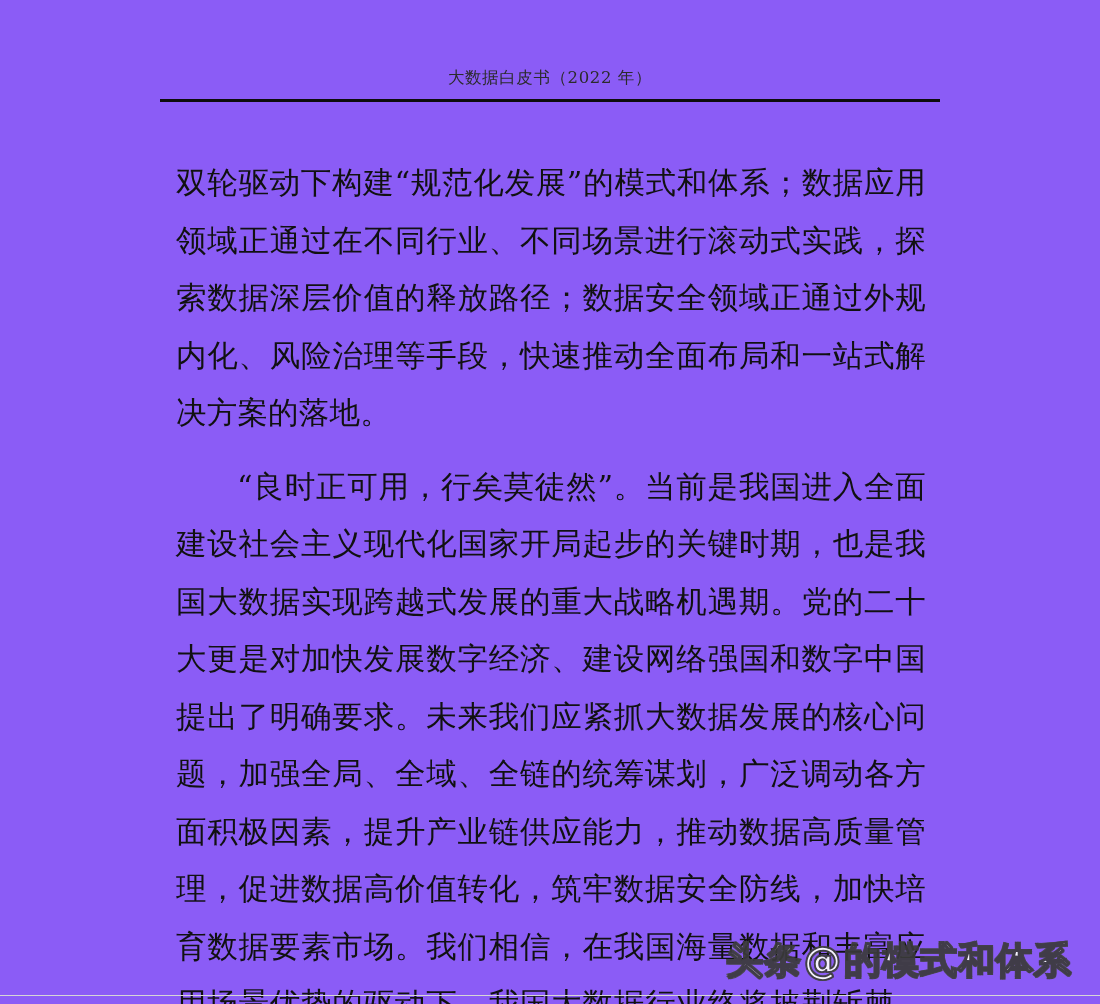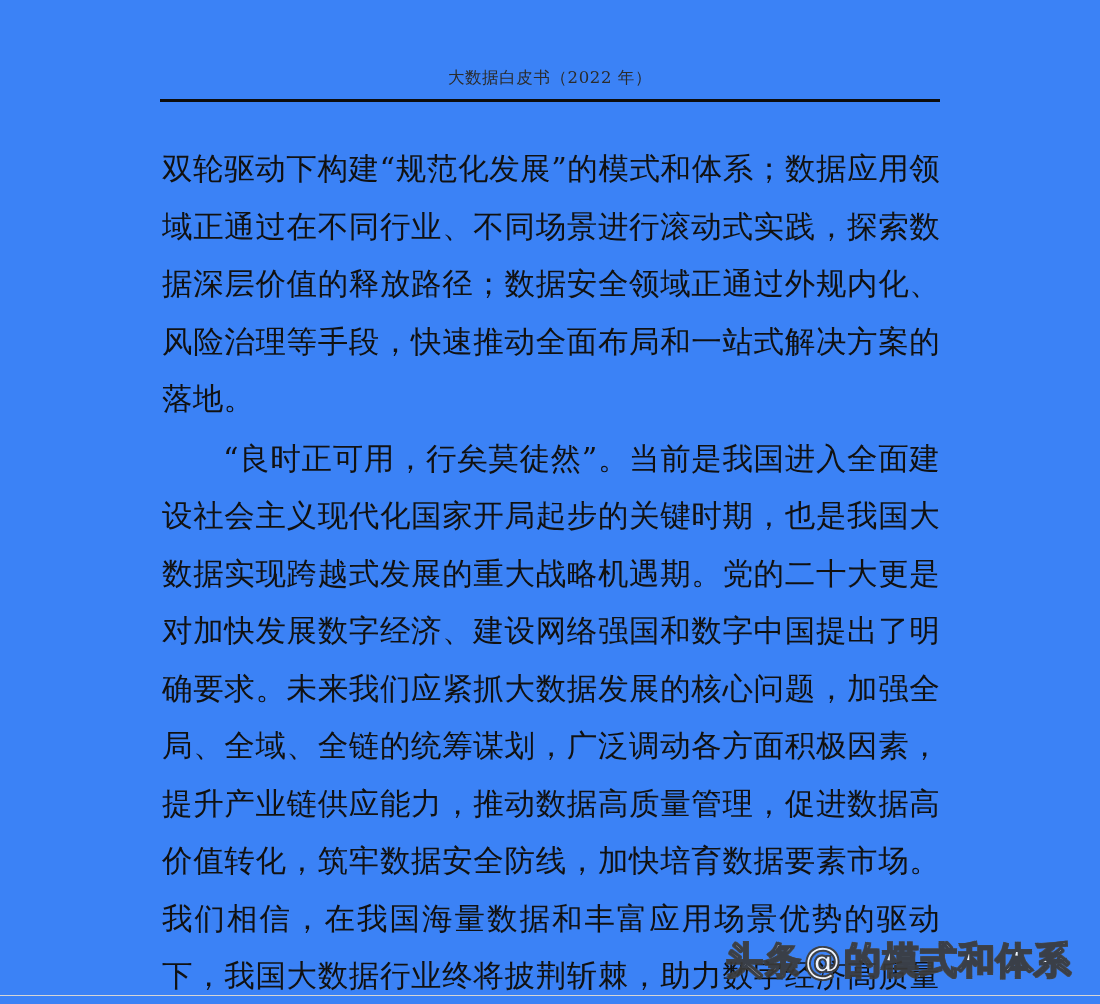--- a/index.html
+++ b/index.html
@@ -6,21 +6,21 @@
   html, body {
     margin: 0;
     padding: 0;
     background: #ffffff;
   }
 
   .page {
     position: relative;
     width: 1100px;
     height: 1004px;
-    background: #3b82f6;
+    background: #8b5cf6;
     overflow: hidden;
     font-family: "DejaVu Serif", "Liberation Serif", serif;
     box-sizing: border-box;
   }
 
   
   .page-header {
     position: absolute;
     left: 0;
     right: 0;
@@ -49,21 +49,21 @@
 
   
   .body-block {
     position: absolute;
     left: 160px;
     top: 138px;
     width: 782px;
   }
 
   .para {
-    margin: 2px;
+    margin: 16px;
     font-family: "DejaVu Serif", "Liberation Serif", serif;
     font-size: 30.5px;
     line-height: 57.5px;
     color: #111111;
     text-align: justify;
     text-justify: inter-ideograph;
     letter-spacing: 0.2px;
     word-break: break-all;
   }
 

